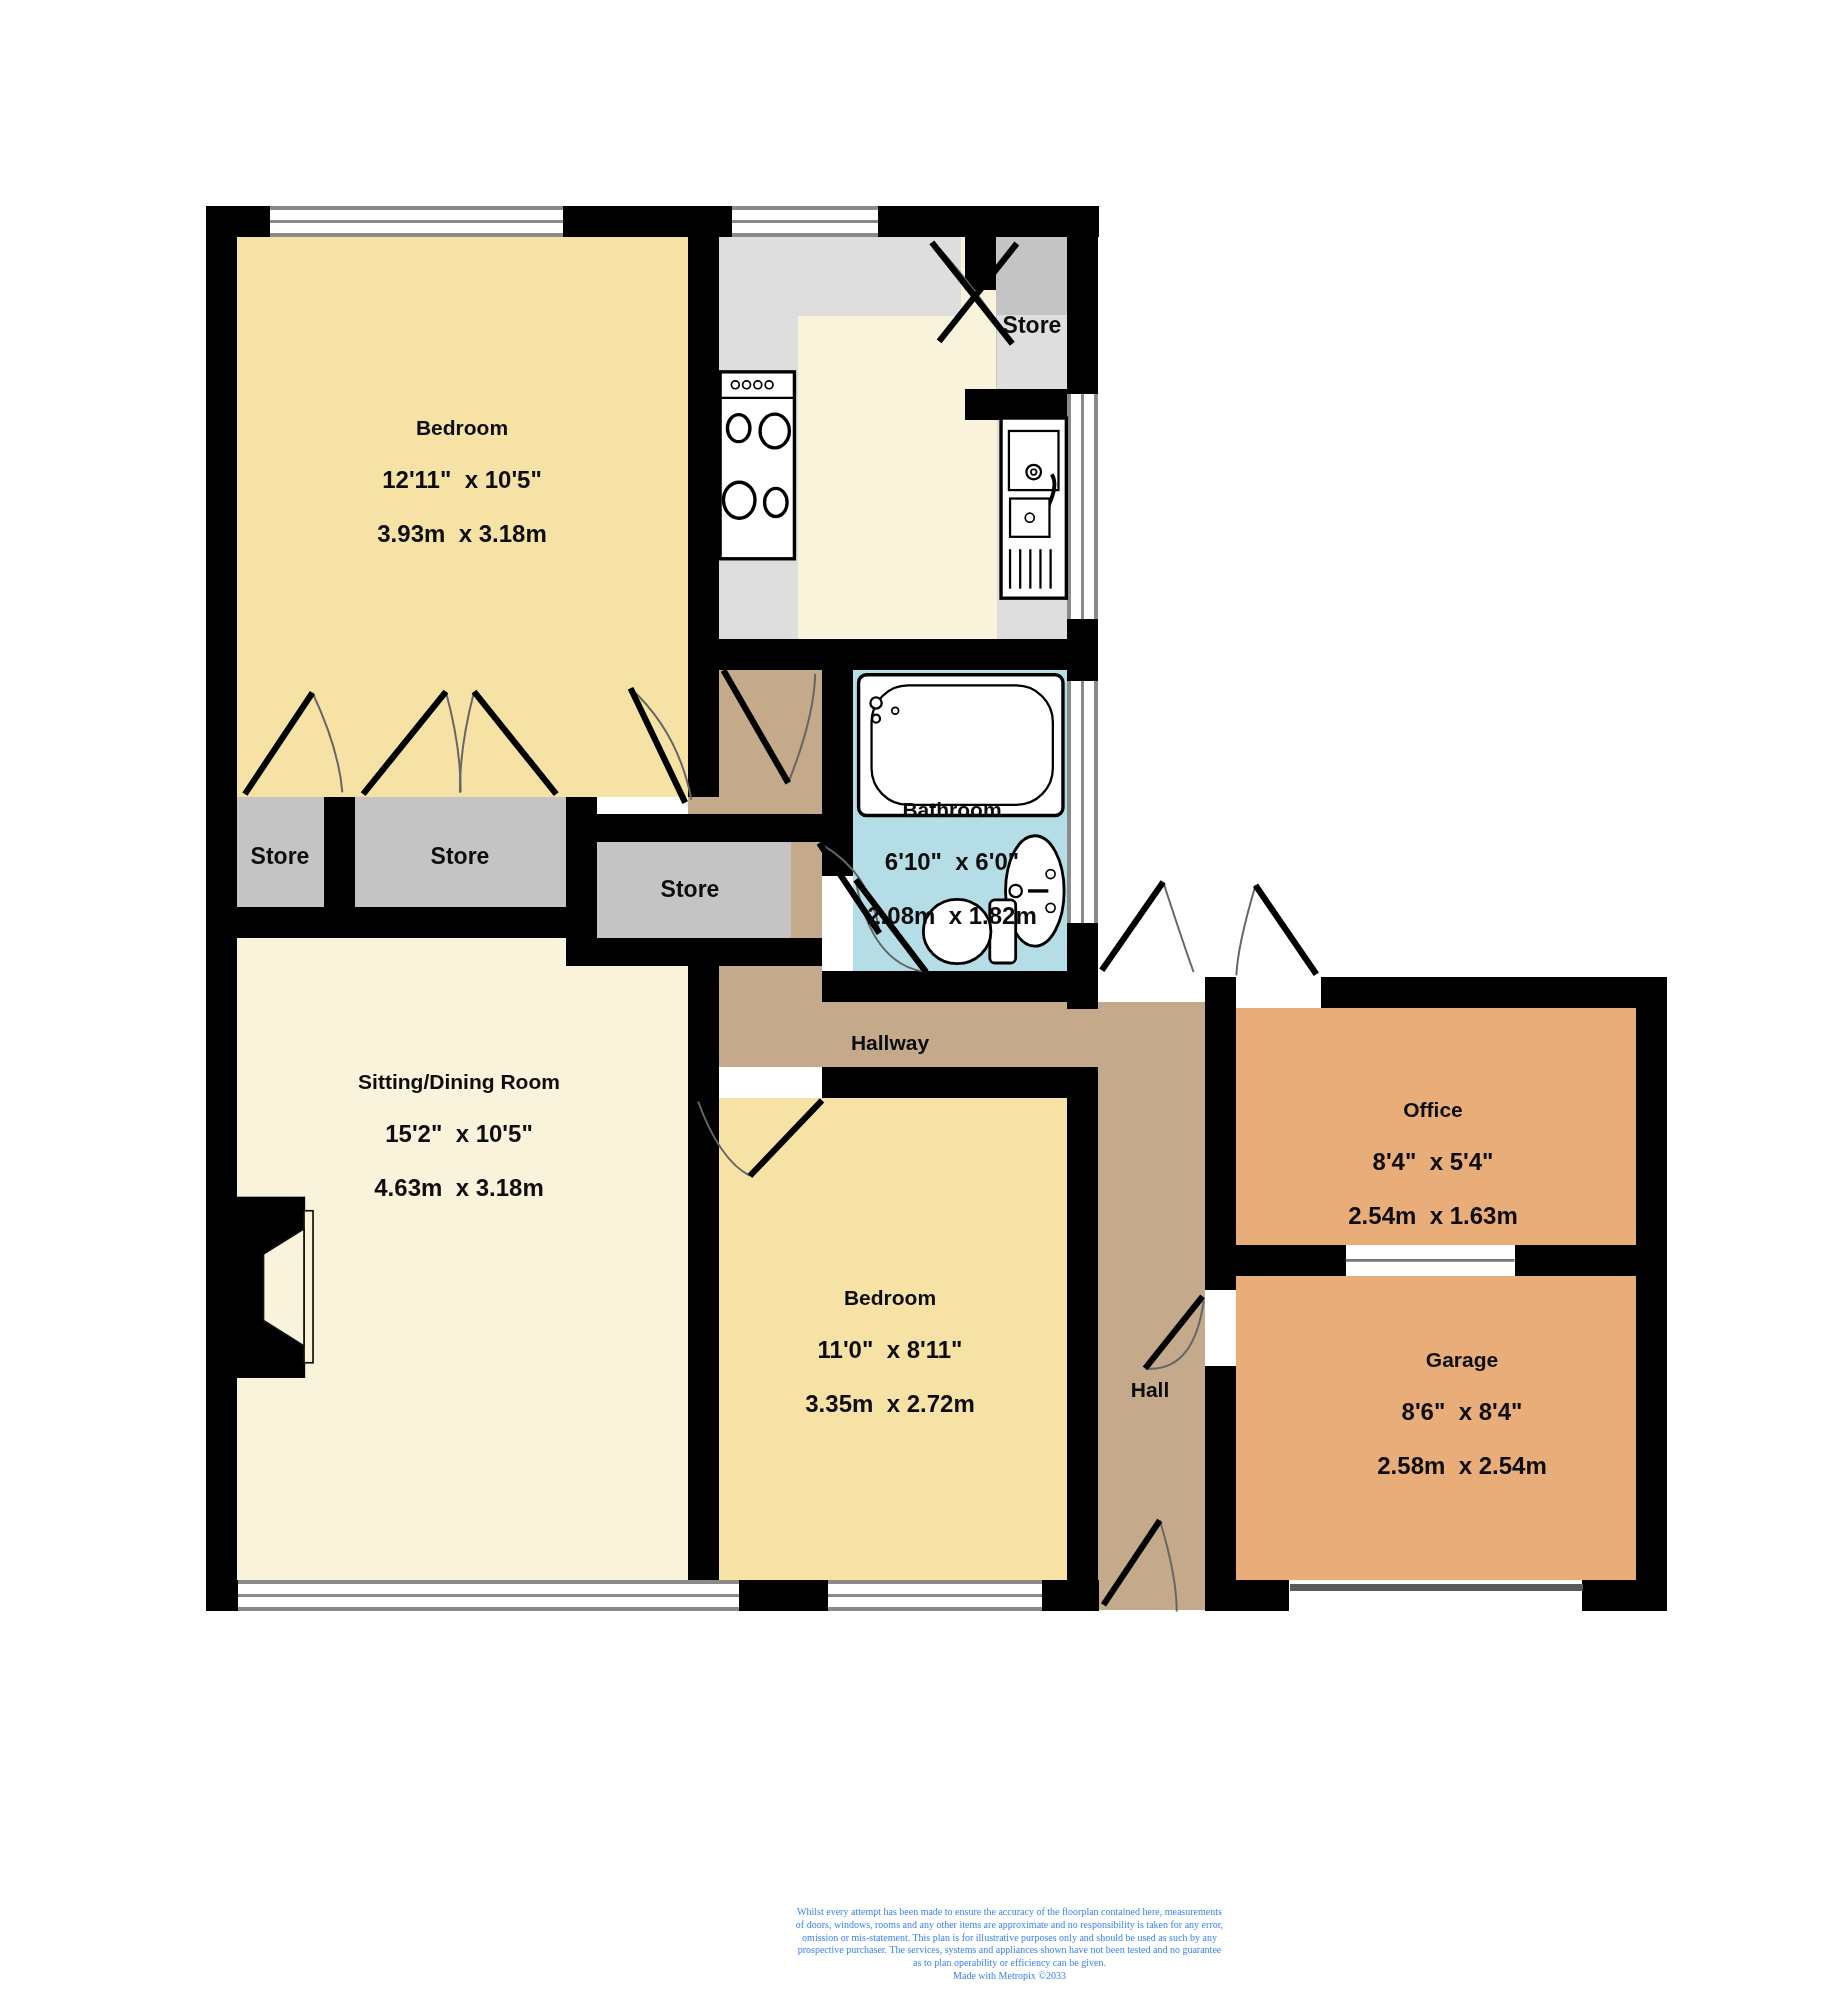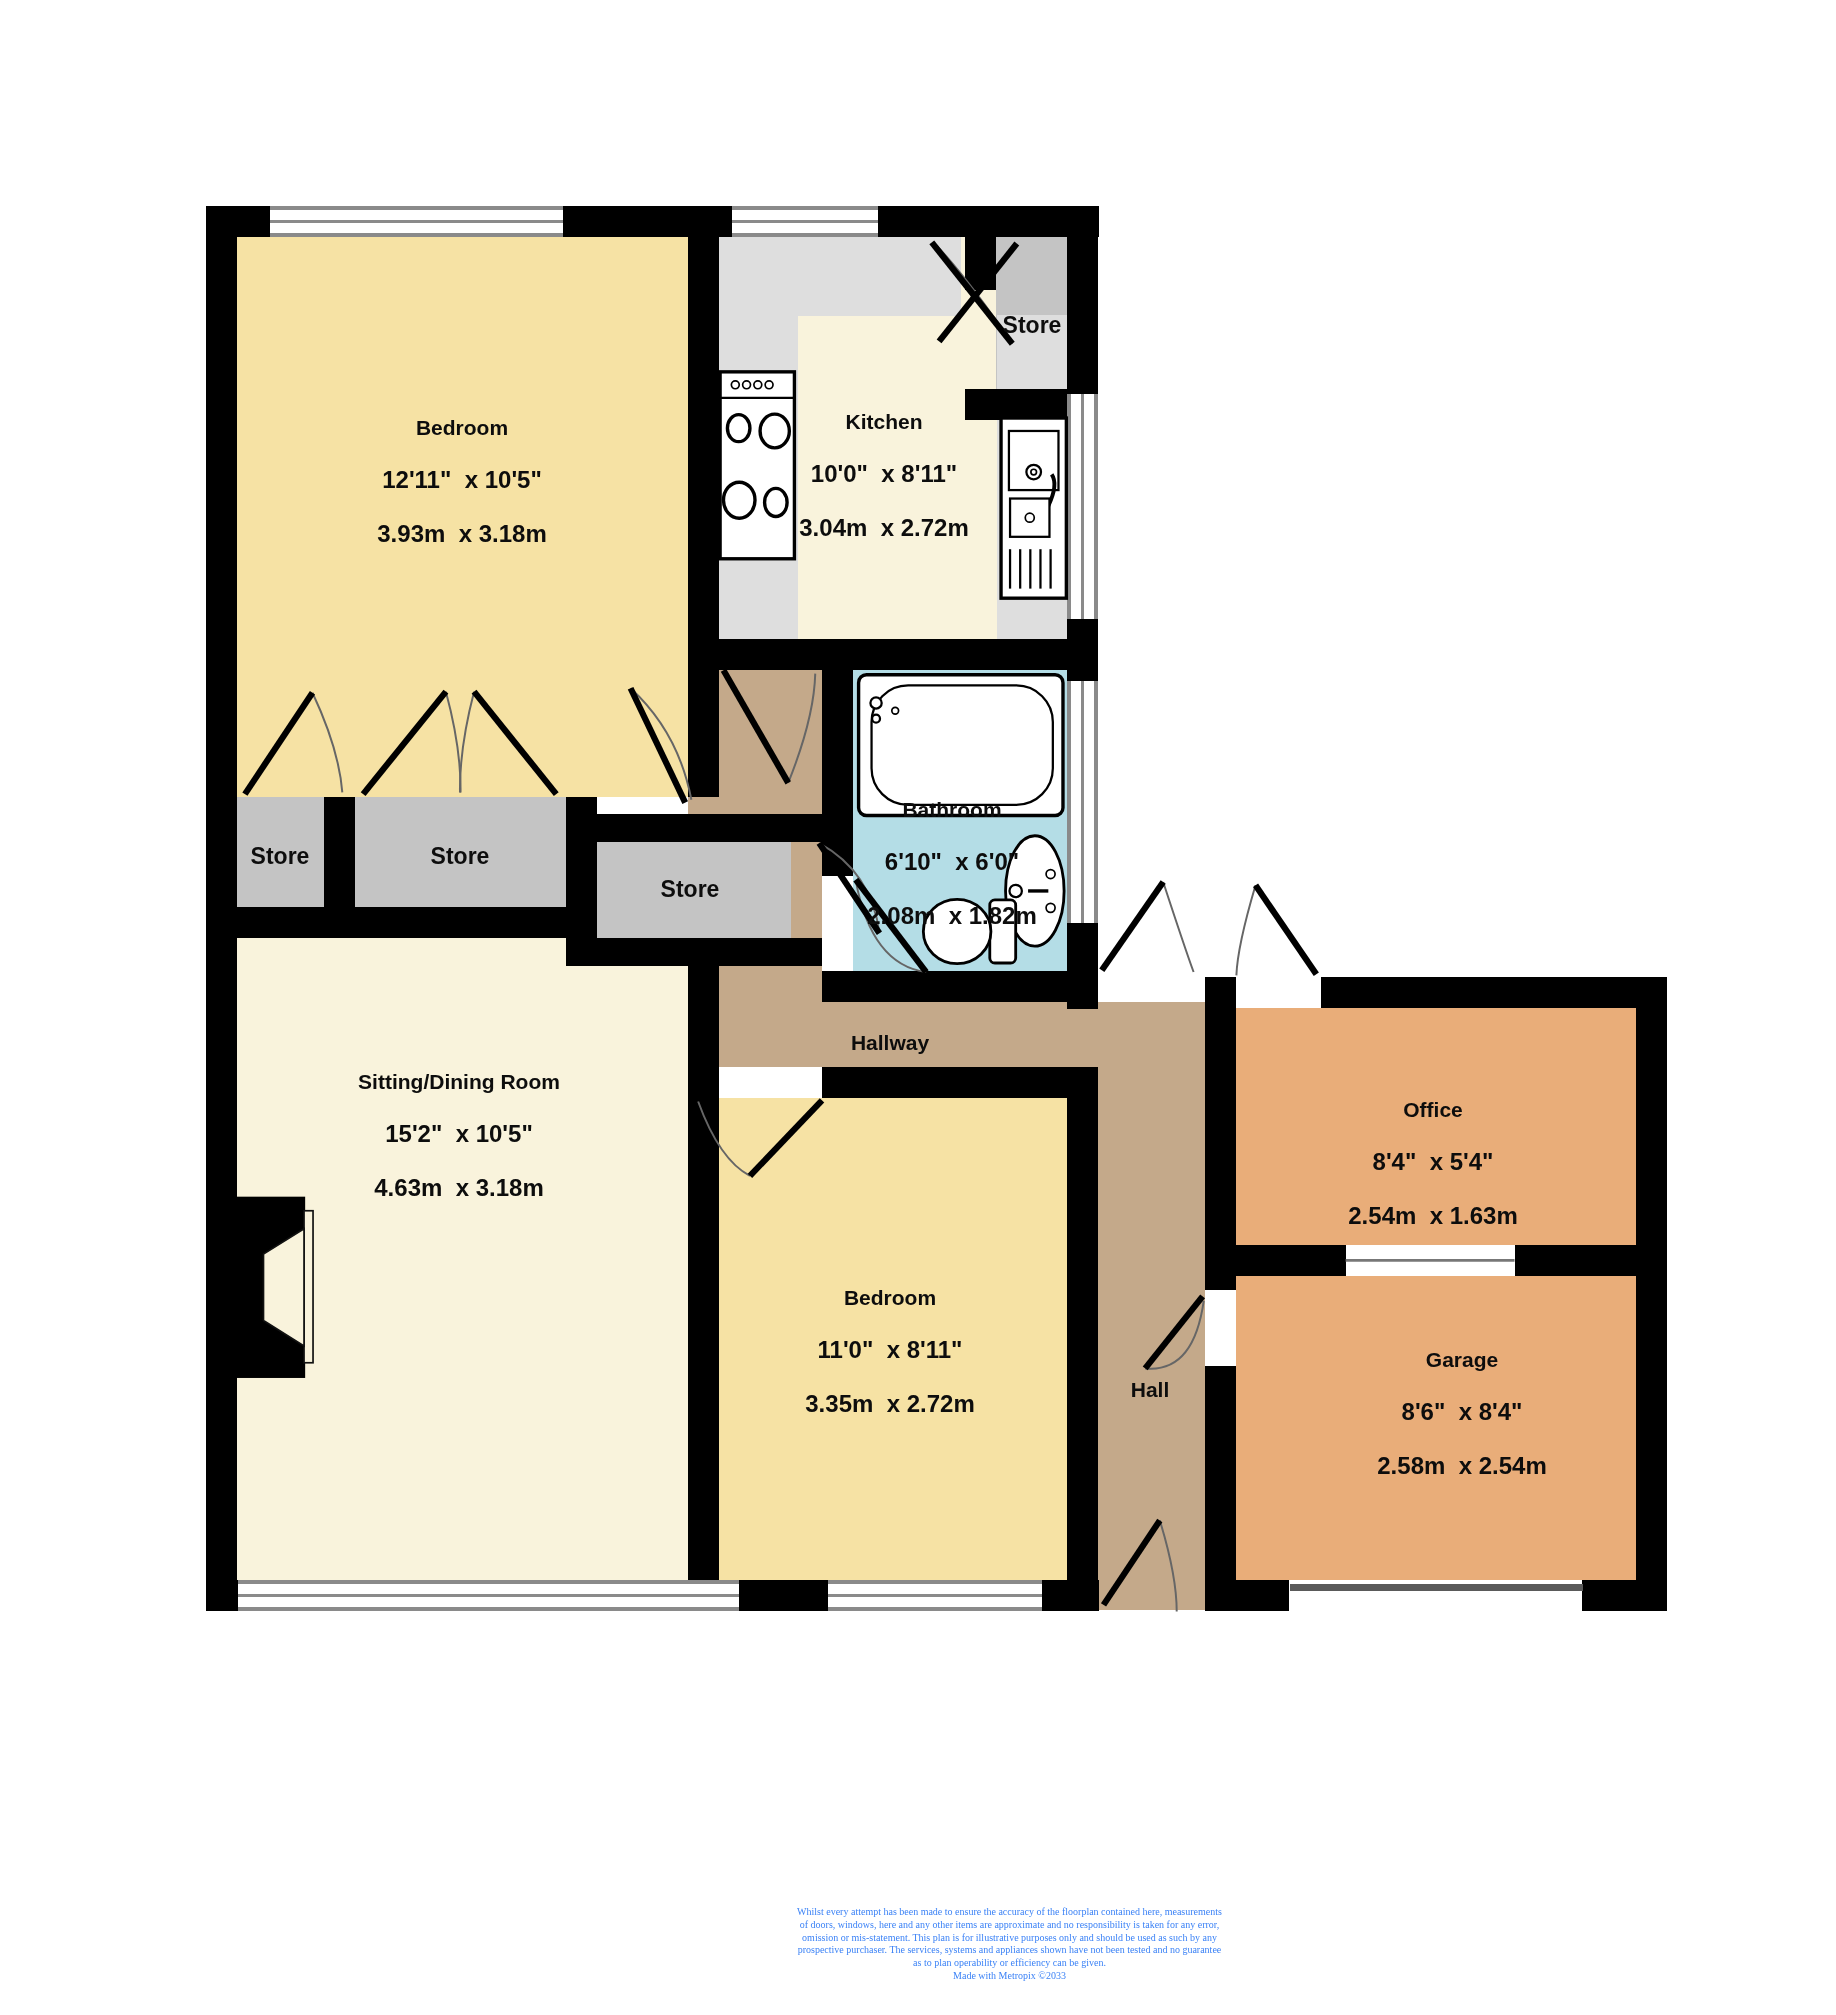--- a/index.html
+++ b/index.html
@@ -180,25 +180,20 @@
       <rect x="540" y="2150" width="16" height="270" fill="#f9f3dc" stroke="#111" stroke-width="3"></rect>
       <polygon points="540,2182 468,2227 468,2345 540,2390" fill="#f9f3dc" stroke="#111" stroke-width="3"></polygon>
     </g>
   </svg>
 
   <div class="lbl" style="left:462px;top:482px;">
     <div class="nm">Bedroom</div>
     <div class="dm">12'11"  x 10'5"</div>
     <div class="dm">3.93m  x 3.18m</div>
   </div>
-  <div class="lbl" style="left:884px;top:476px;">
-    <div class="nm">Kitchen</div>
-    <div class="dm">10'0"  x 8'11"</div>
-    <div class="dm">3.04m  x 2.72m</div>
-  </div>
   <div class="lbl small" style="left:1032px;top:326px;">
     <div class="nm">Store</div>
   </div>
   <div class="lbl" style="left:952px;top:864px;">
     <div class="nm">Bathroom</div>
     <div class="dm">6'10"  x 6'0"</div>
     <div class="dm">2.08m  x 1.82m</div>
   </div>
   <div class="lbl small" style="left:280px;top:857px;">
     <div class="nm">Store</div>
@@ -231,21 +226,21 @@
     <div class="dm">2.54m  x 1.63m</div>
   </div>
   <div class="lbl" style="left:1462px;top:1414px;">
     <div class="nm">Garage</div>
     <div class="dm">8'6"  x 8'4"</div>
     <div class="dm">2.58m  x 2.54m</div>
   </div>
 
   <div class="disc">
     <div>Whilst every attempt has been made to ensure the accuracy of the floorplan contained here, measurements</div>
-    <div>of doors, windows, here and any other items are approximate and no responsibility is taken for any error,</div>
+    <div>of doors, windows, rooms and any other items are approximate and no responsibility is taken for any error,</div>
     <div>omission or mis-statement. This plan is for illustrative purposes only and should be used as such by any</div>
     <div>prospective purchaser. The services, systems and appliances shown have not been tested and no guarantee</div>
     <div>as to plan operability or efficiency can be given.</div>
     <div>Made with Metropix ©2033</div>
   </div>
 
 </div>
 
 
 </body></html>

